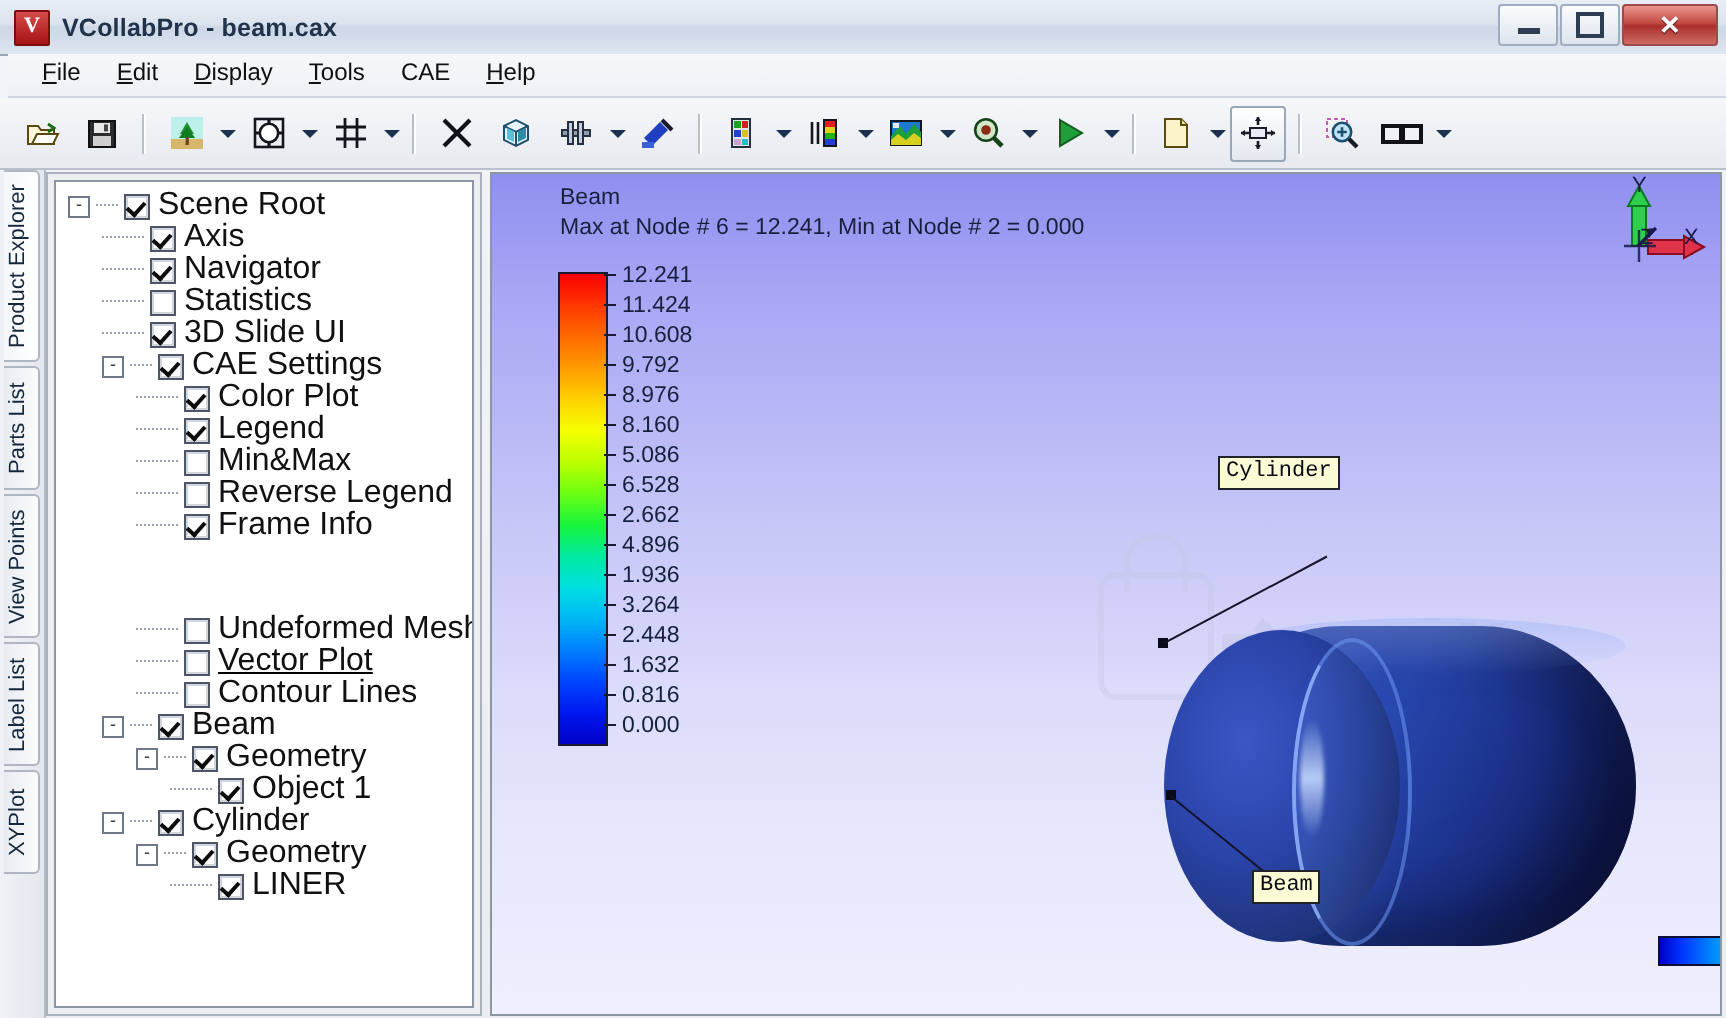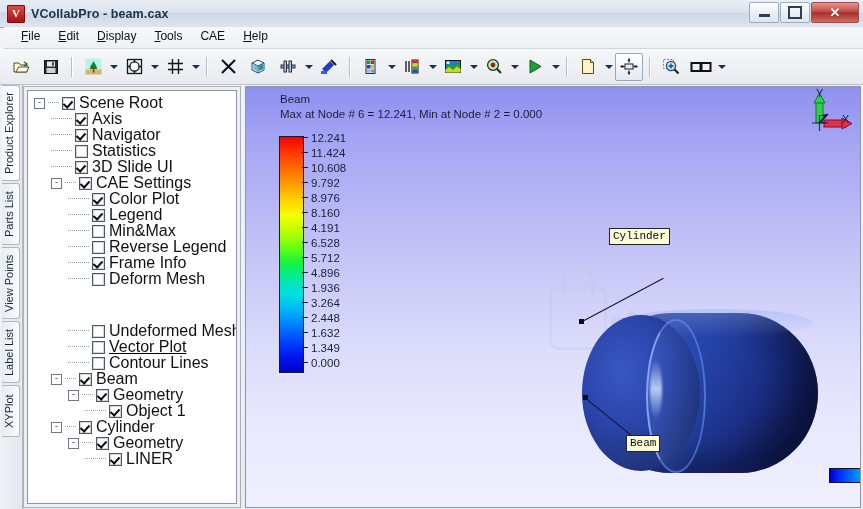--- a/index.html
+++ b/index.html
@@ -443,25 +443,20 @@
           <div class="tnode" style="padding-left: 34px;">
             <span class="dots" style="width: 21px;"></span>
             <span class="cbox"></span>
             <span class="tlabel">Reverse Legend</span>
           </div>
           <div class="tnode" style="padding-left: 34px;">
             <span class="dots" style="width: 21px;"></span>
             <span class="cbox checked"></span>
             <span class="tlabel">Frame Info</span>
           </div>
-          <div class="tnode" style="padding-left: 34px;">
-            <span class="dots" style="width: 21px;"></span>
-            <span class="cbox"></span>
-            <span class="tlabel">Deform Mesh</span>
-          </div>
           <div class="tnode" style="padding-left: 34px; margin-top: 36px;">
             <span class="dots" style="width: 21px;"></span>
             <span class="cbox"></span>
             <span class="tlabel">Undeformed Mesh</span>
           </div>
           <div class="tnode" style="padding-left: 34px; text-decoration: underline;">
             <span class="dots" style="width: 21px;"></span>
             <span class="cbox"></span>
             <span class="tlabel">Vector Plot</span>
           </div>
@@ -551,29 +546,29 @@
           <div class="ltick">
             <span class="dash"></span>
             <span class="lv">8.976</span>
           </div>
           <div class="ltick">
             <span class="dash"></span>
             <span class="lv">8.160</span>
           </div>
           <div class="ltick">
             <span class="dash"></span>
-            <span class="lv">4.191</span>
+            <span class="lv">5.086</span>
           </div>
           <div class="ltick">
             <span class="dash"></span>
             <span class="lv">6.528</span>
           </div>
           <div class="ltick">
             <span class="dash"></span>
-            <span class="lv">5.712</span>
+            <span class="lv">2.662</span>
           </div>
           <div class="ltick">
             <span class="dash"></span>
             <span class="lv">4.896</span>
           </div>
           <div class="ltick">
             <span class="dash"></span>
             <span class="lv">1.936</span>
           </div>
           <div class="ltick">
@@ -583,21 +578,21 @@
           <div class="ltick">
             <span class="dash"></span>
             <span class="lv">2.448</span>
           </div>
           <div class="ltick">
             <span class="dash"></span>
             <span class="lv">1.632</span>
           </div>
           <div class="ltick">
             <span class="dash"></span>
-            <span class="lv">1.349</span>
+            <span class="lv">0.816</span>
           </div>
           <div class="ltick">
             <span class="dash"></span>
             <span class="lv">0.000</span>
           </div>
         </div>
     </div>
 
     <div class="anchor" style="left:333px;top:232px;"></div>
     <div class="leader" style="left:336px;top:234px;width:92px;transform:rotate(-28deg);"></div>

